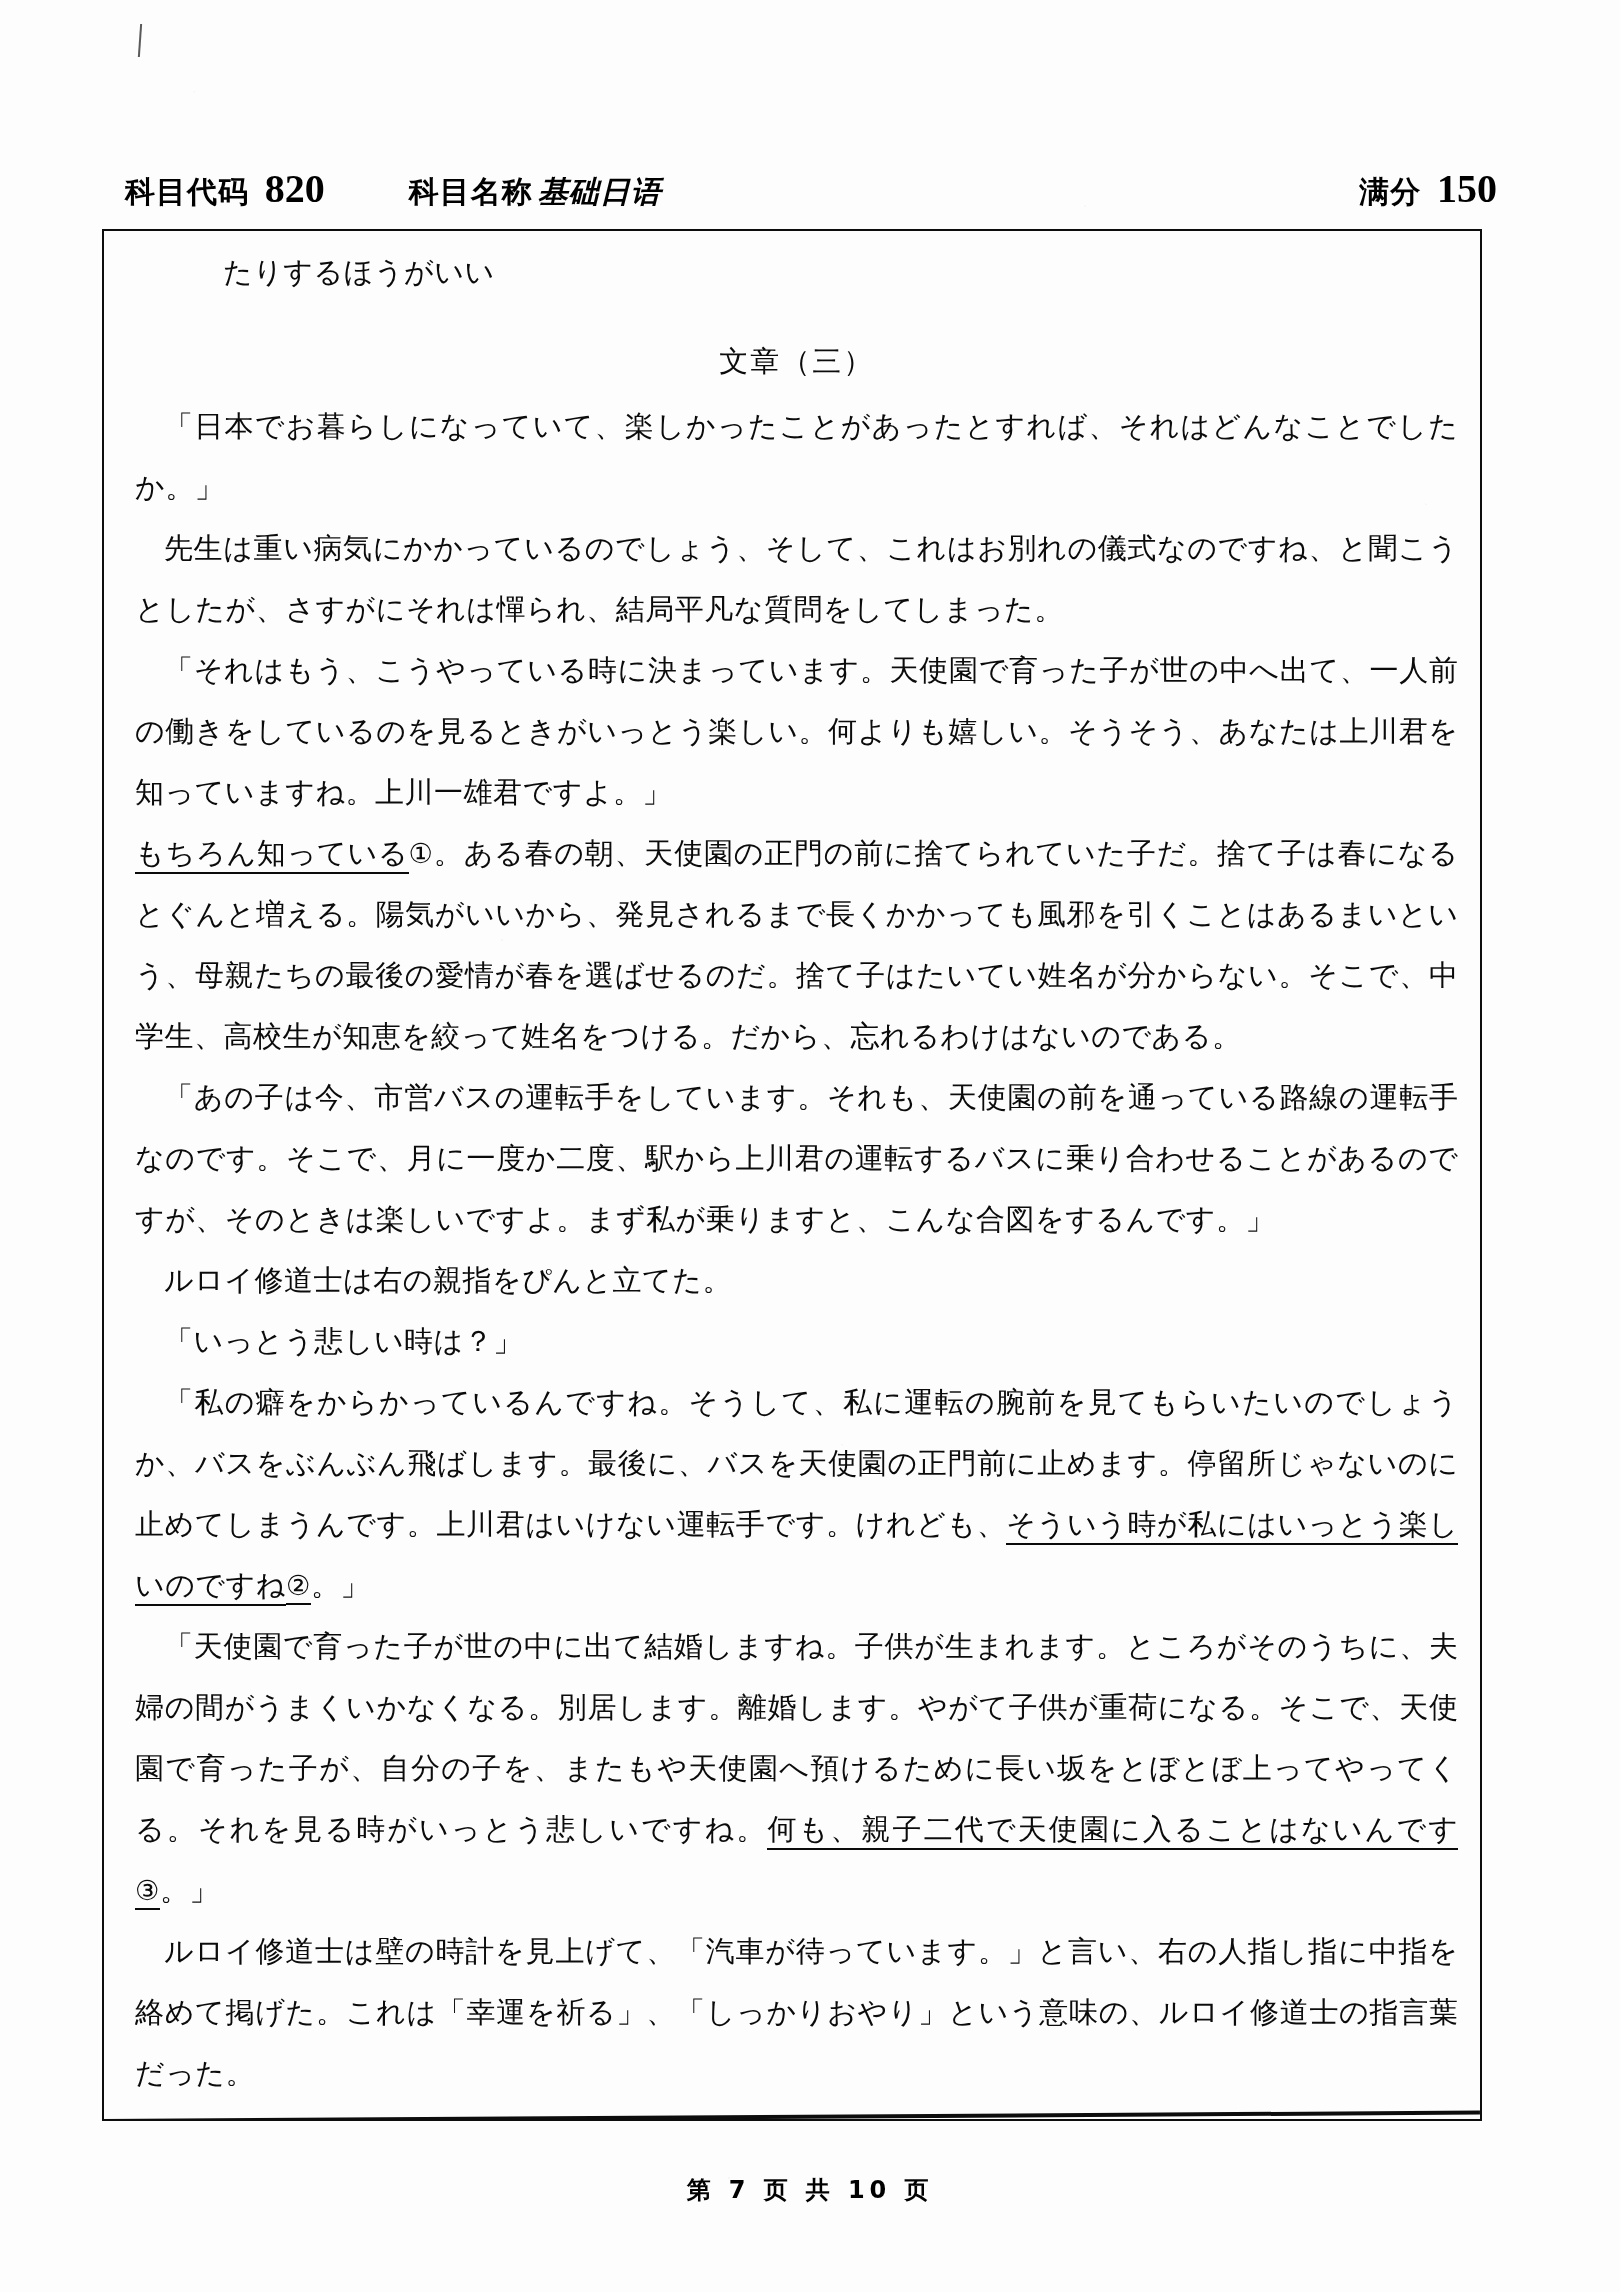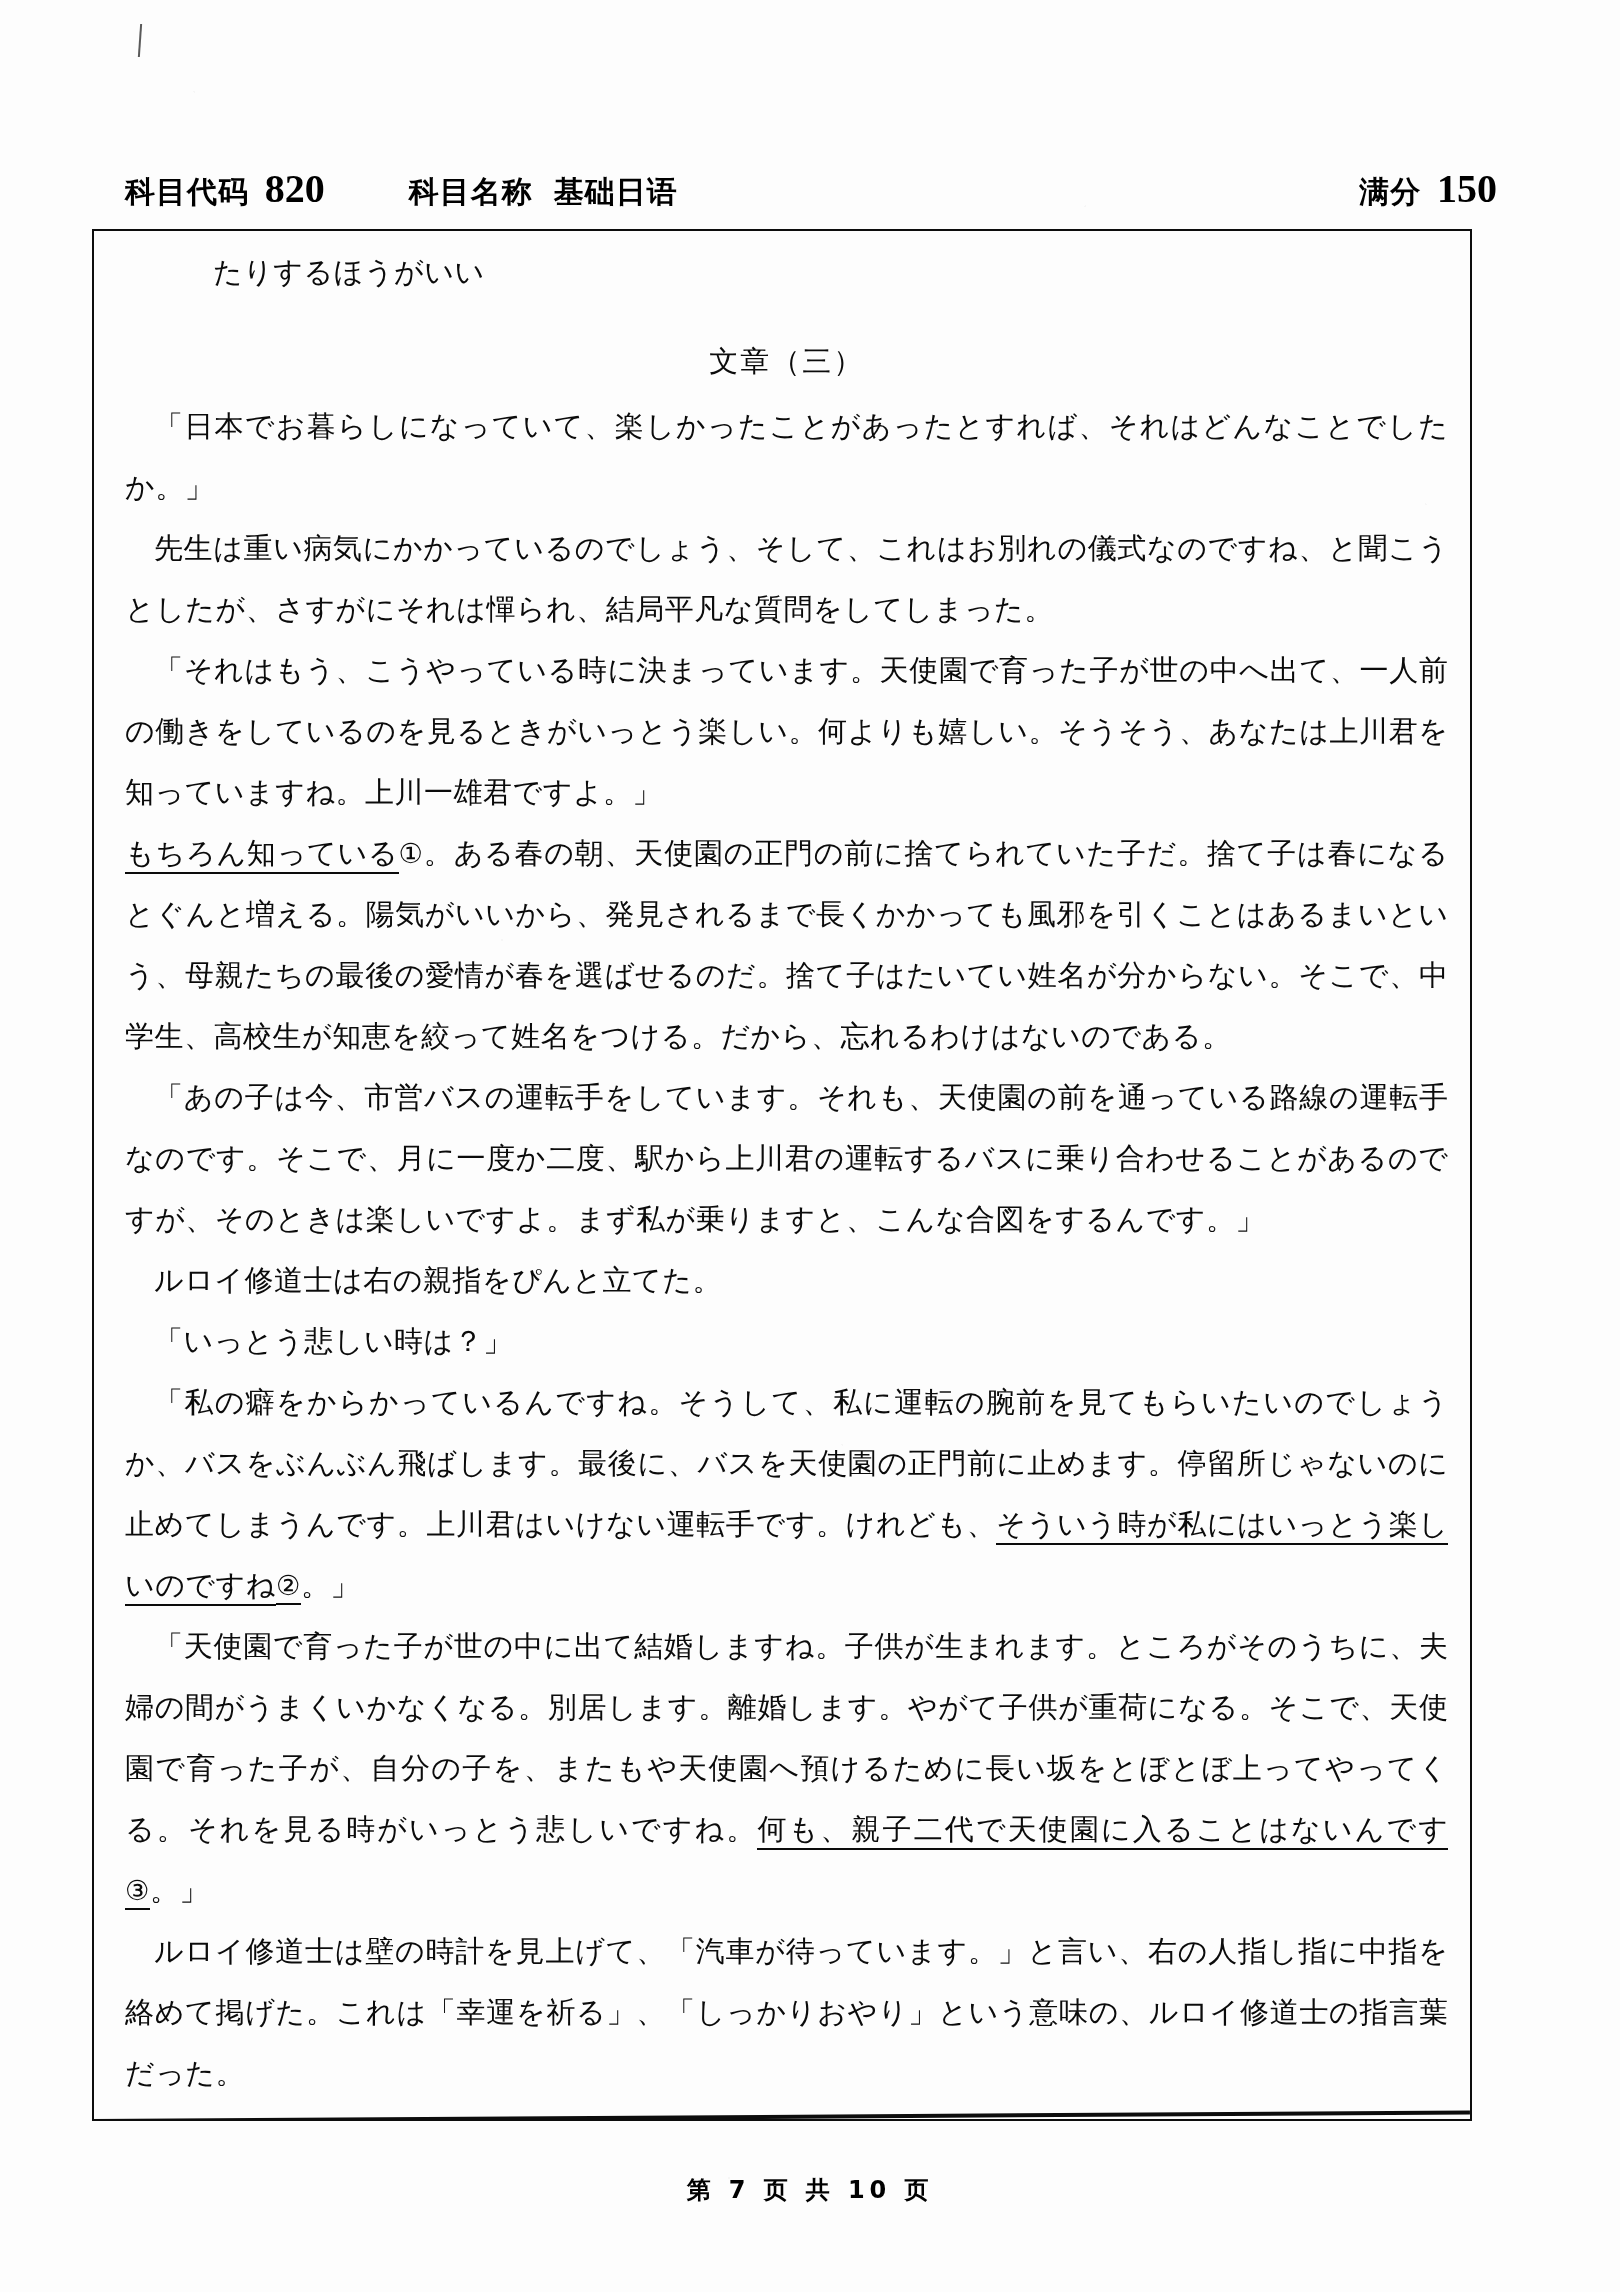--- a/index.html
+++ b/index.html
@@ -81,21 +81,21 @@
     font-size: 40px;
     margin-left: 15.7px;
     color: #000;
   }
   .hdr-gap-1 { width: 84px; }
   .hdr-spacer { flex: 1; }
 
   
   .text-box {
     position: absolute;
-    left: 92px;
+    left: 102px;
     top: 229px;
     width: 1380px;
     height: 1892px;
     border: 2.9px solid #0d0d0d;
     box-sizing: border-box;
     background: transparent;
     overflow: hidden;
   }
   
   .box-bottom-skew {
@@ -189,21 +189,21 @@
   <div class="header-line">
     <div class="hdr-group">
       <span class="hdr-label">科目代码</span>
       <span class="hdr-value">820</span>
     </div>
 
     <div class="hdr-gap-1"></div>
 
     <div class="hdr-group">
       <span class="hdr-label">科目名称</span>
-      <span class="hdr-label" style="margin-left:21px;">基础日语</span>
+      <span class="hdr-label" style="margin-left:5px;font-style:italic;">基础日语</span>
     </div>
 
     <div class="hdr-spacer"></div>
 
     <div class="hdr-group">
       <span class="hdr-label">满分</span>
       <span class="hdr-value">150</span>
     </div>
   </div>
 

